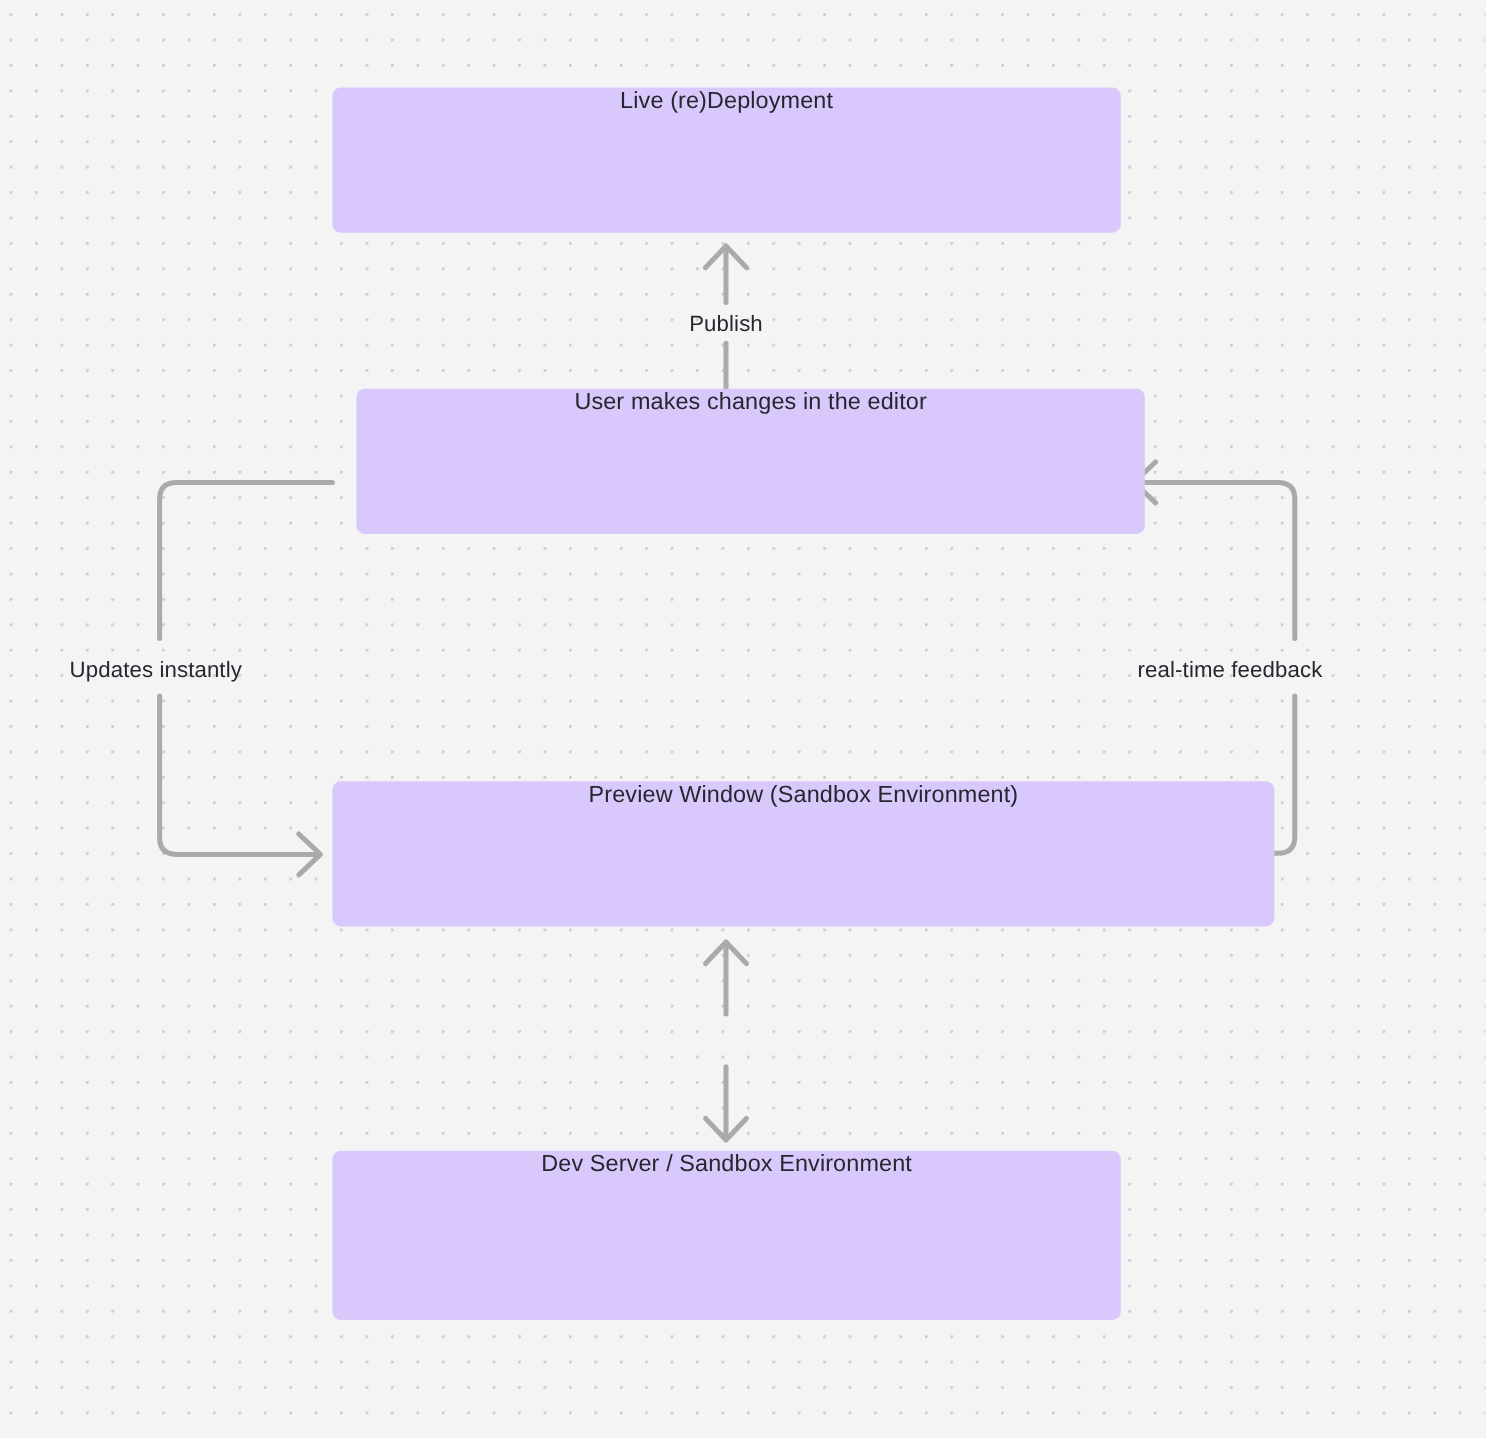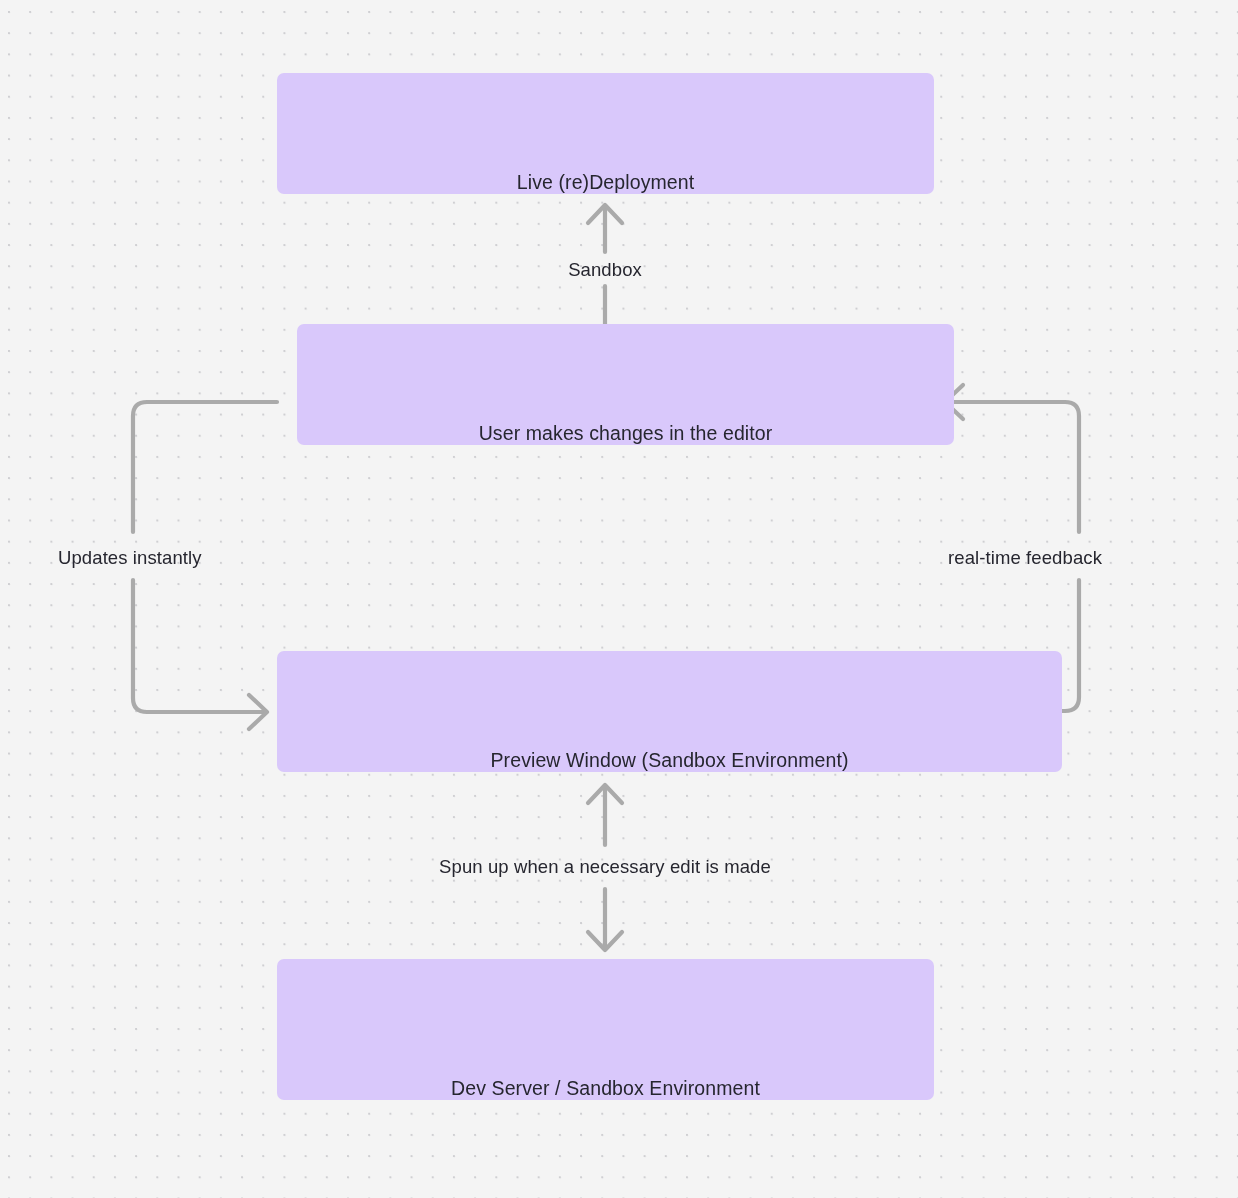--- a/index.html
+++ b/index.html
@@ -27,21 +27,21 @@
     width: 1238px;
     height: 1198px;
     pointer-events: none;
   }
   .node {
     position: absolute;
     box-sizing: border-box;
     background: #d9c8fb;
     border-radius: 7px;
     display: flex;
-    align-items: flex-end;
+    align-items: flex-start;
     justify-content: center;
     color: #26262f;
     font-size: 19.5px;
     letter-spacing: 0.1px;
     text-align: center;
     padding: 0 18px;
   }
   .edge-label {
     position: absolute;
     color: #26262f;
@@ -99,21 +99,20 @@
   </div>
 
   <div class="node" style="left:277px; top:651px; width:785px; height:121px;">
     <span>Preview Window (Sandbox Environment)</span>
   </div>
 
   <div class="node" style="left:277px; top:959px; width:657px; height:141px;">
     <span>Dev Server / Sandbox Environment</span>
   </div>
 
-  <div class="edge-label center" style="left:605px; top:270px;">Sandbox</div>
+  <div class="edge-label center" style="left:605px; top:270px;">Publish</div>
 
   <div class="edge-label left-anchored" style="left:58px; top:558px;">Updates instantly</div>
 
   <div class="edge-label center" style="left:1025px; top:558px;">real-time feedback</div>
 
-  <div class="edge-label center" style="left:605px; top:867px;">Spun up when a necessary edit is made</div>
 
 </div>
 
 </body></html>

